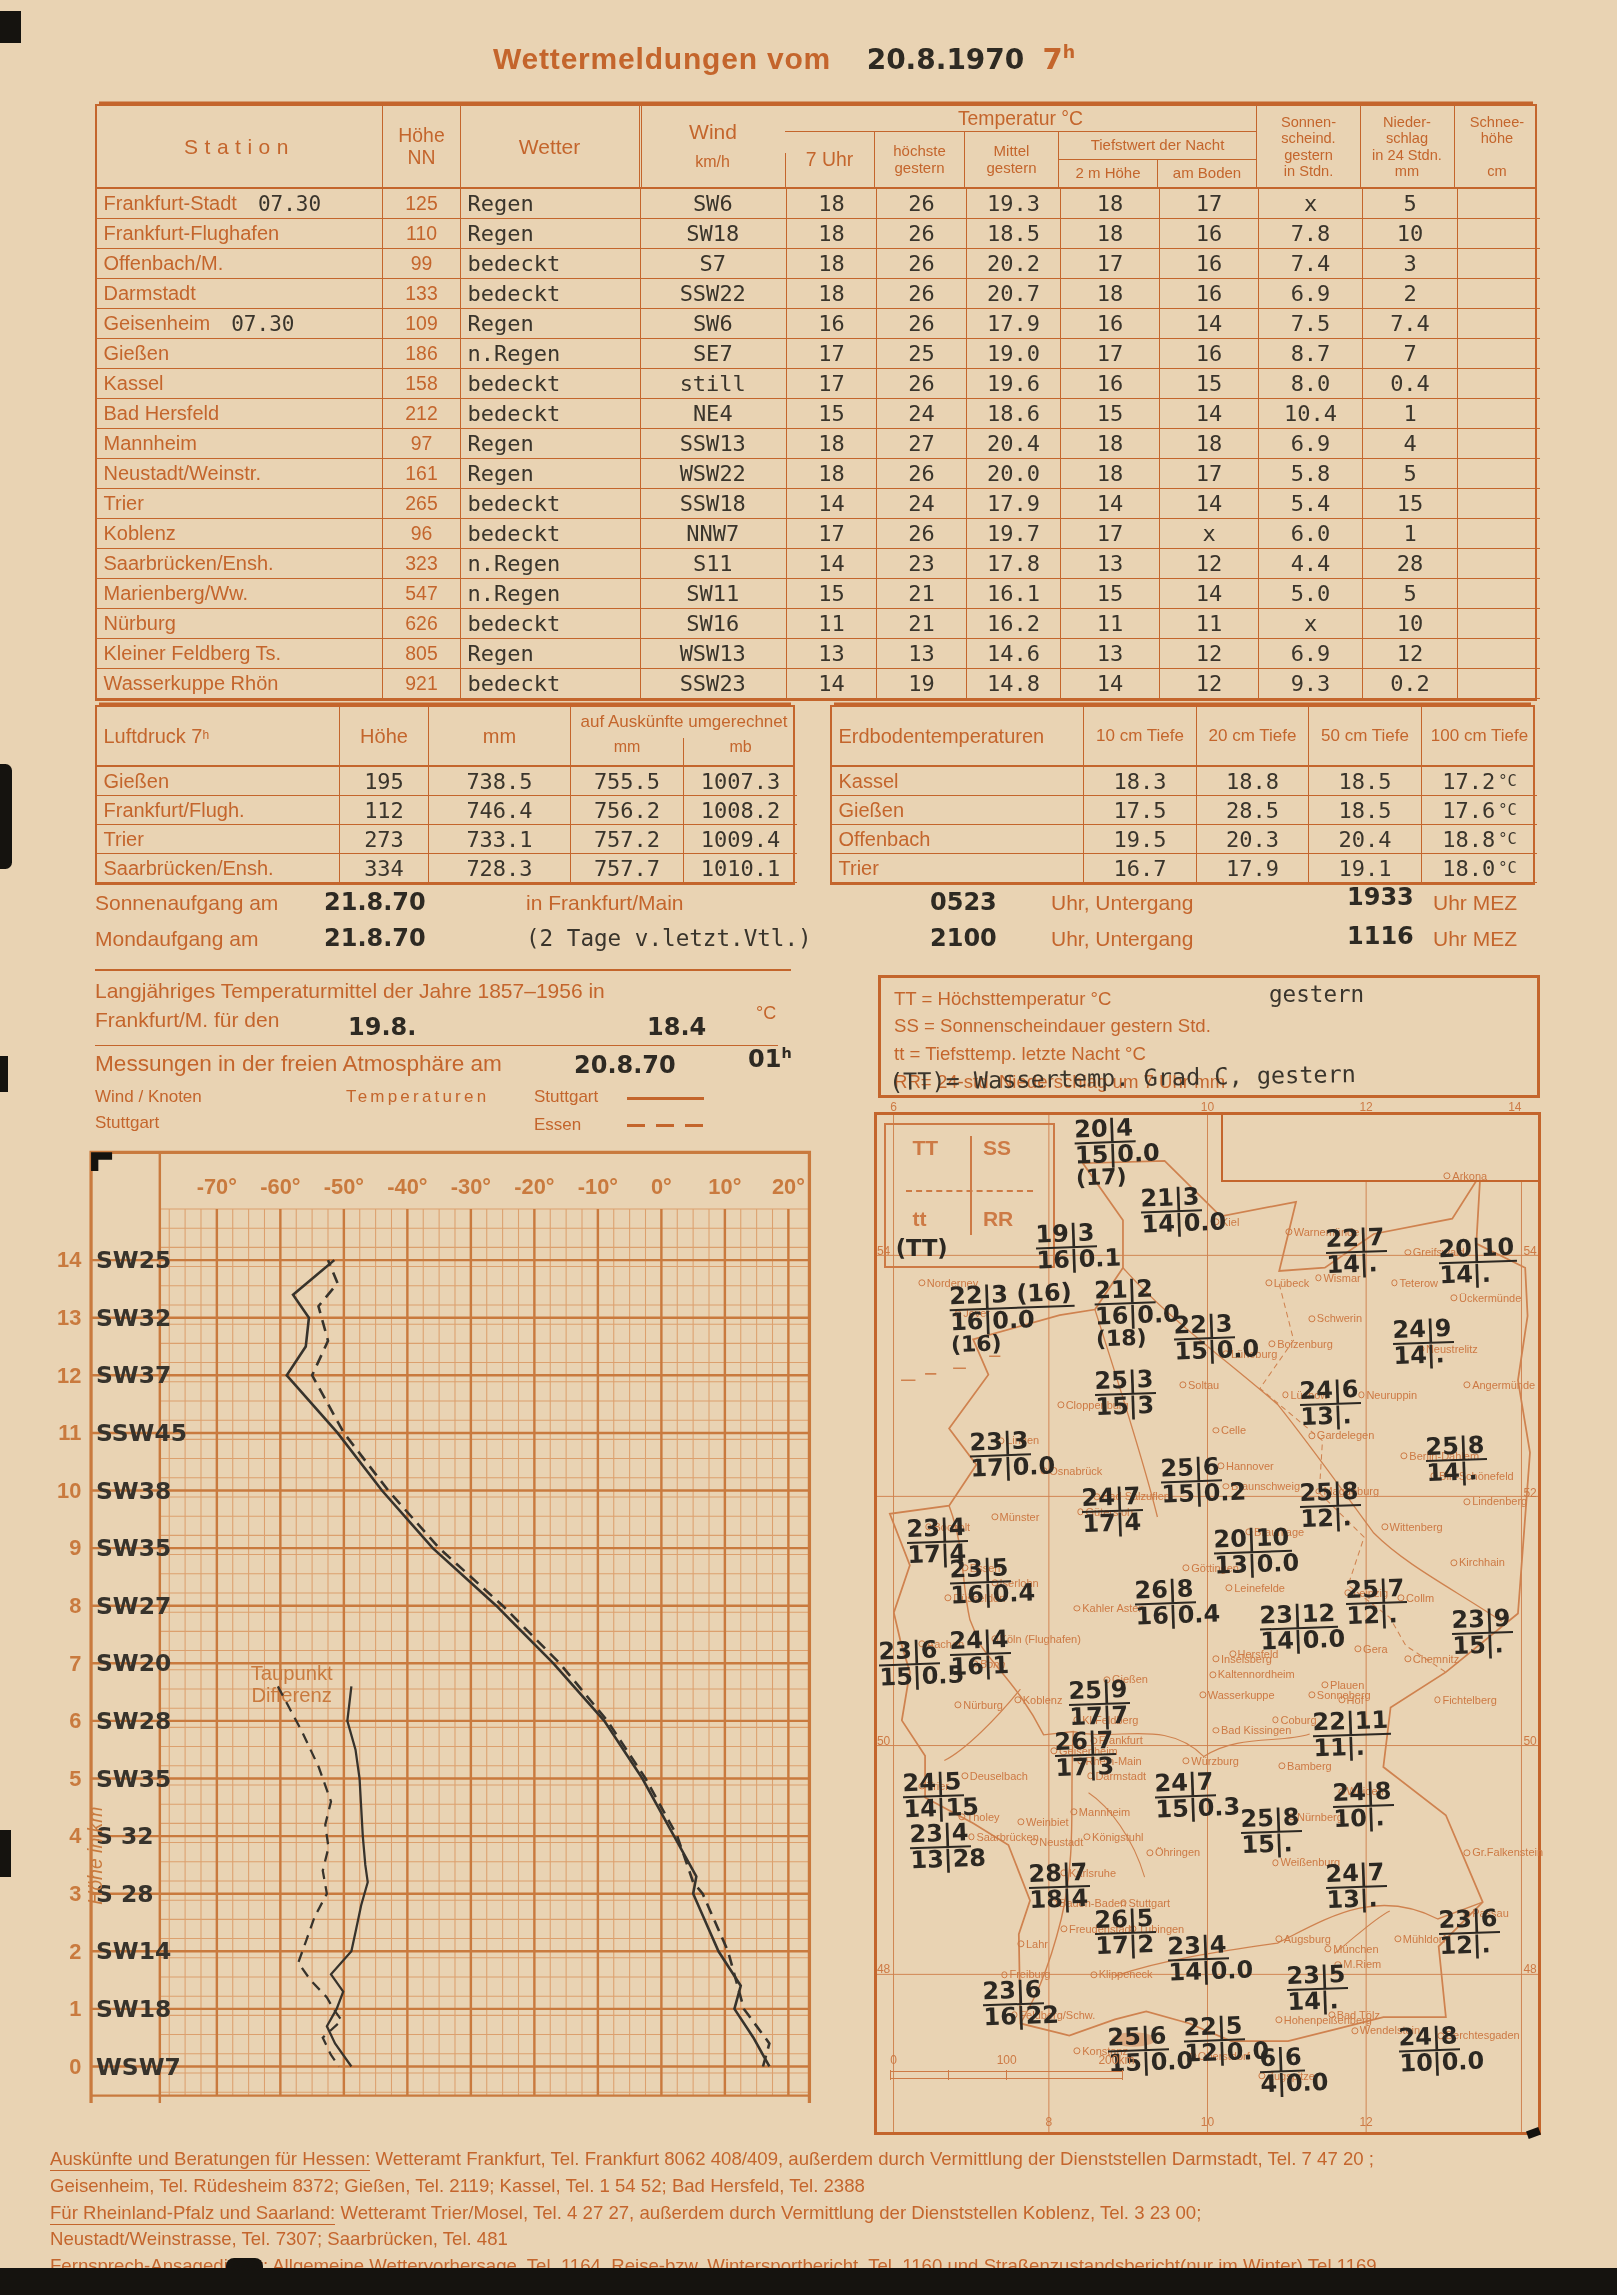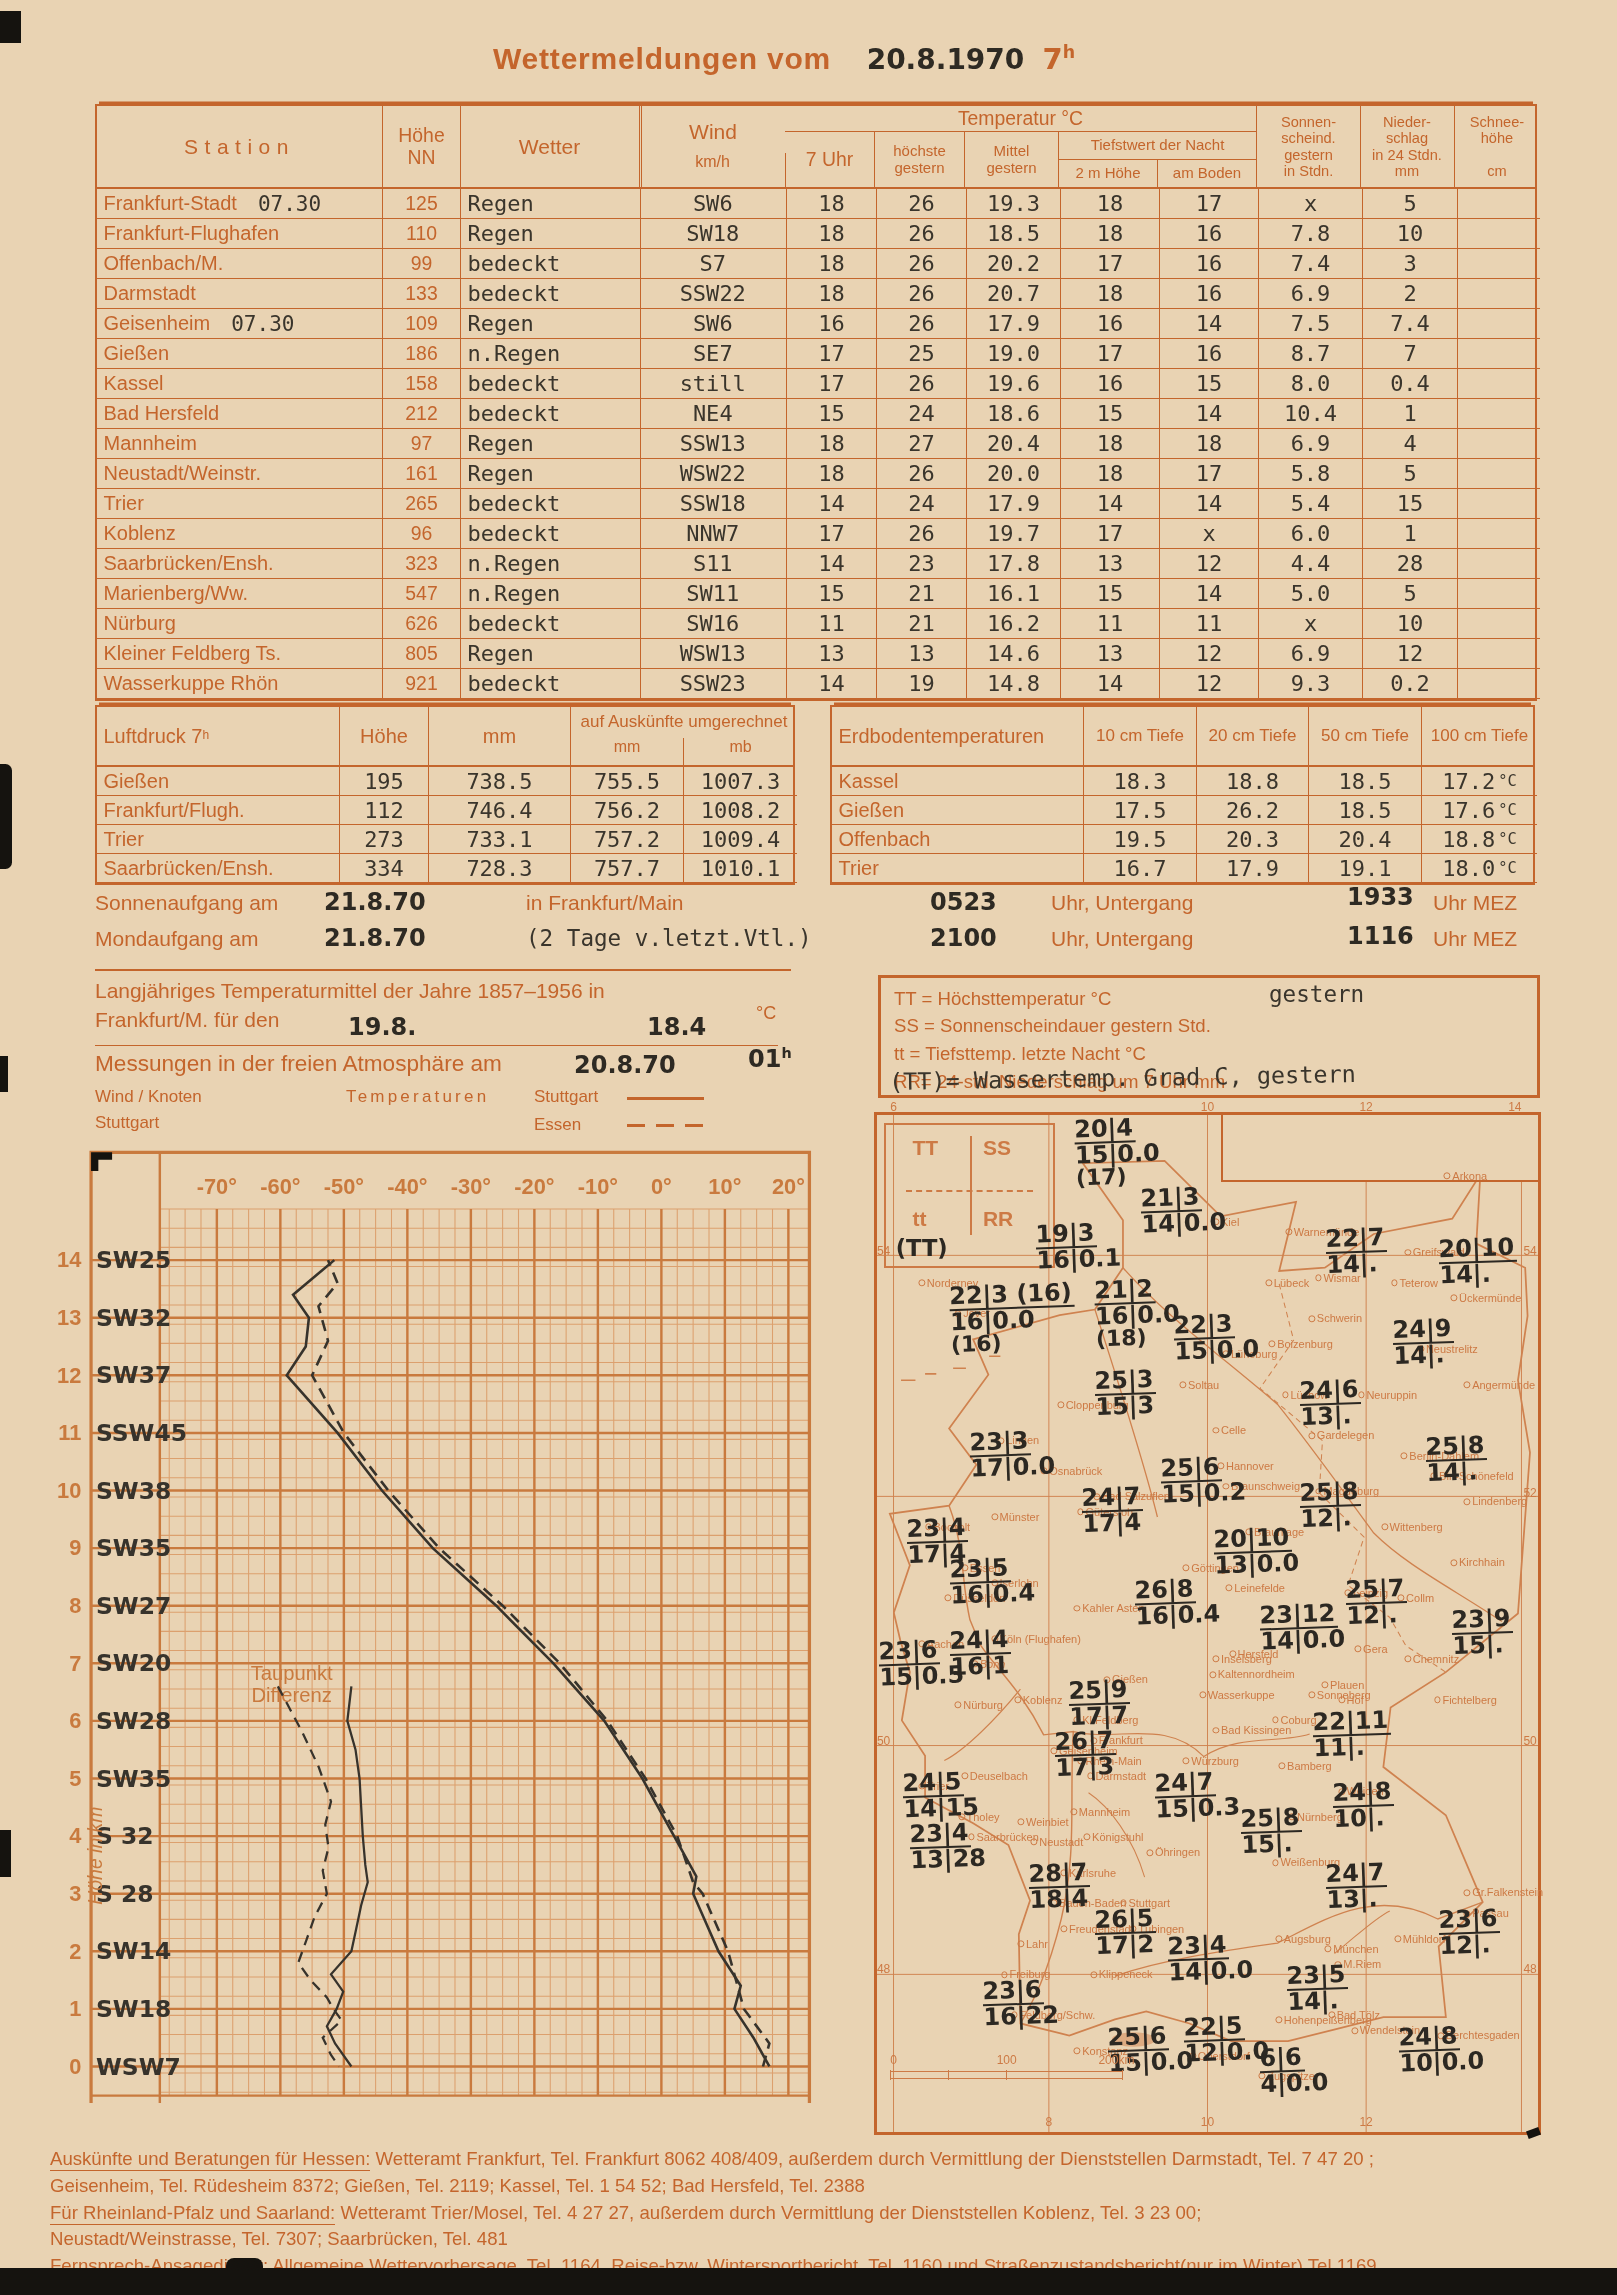--- a/index.html
+++ b/index.html
@@ -502,21 +502,21 @@
         <div class="strow" style="grid-template-columns: 252px 113px 112px 113px 115px;">
           <div class="stlabel">Kassel</div>
           <div class="typ tv">18.3</div>
           <div class="typ tv">18.8</div>
           <div class="typ tv">18.5</div>
           <div class="typ tv">17.2<span class="typ du">°C</span></div>
         </div>
         <div class="strow" style="grid-template-columns: 252px 113px 112px 113px 115px;">
           <div class="stlabel">Gießen</div>
           <div class="typ tv">17.5</div>
-          <div class="typ tv">26.2</div>
+          <div class="typ tv">28.5</div>
           <div class="typ tv">18.5</div>
           <div class="typ tv">17.6<span class="typ du">°C</span></div>
         </div>
         <div class="strow" style="grid-template-columns: 252px 113px 112px 113px 115px;">
           <div class="stlabel">Offenbach</div>
           <div class="typ tv">19.5</div>
           <div class="typ tv">20.3</div>
           <div class="typ tv">20.4</div>
           <div class="typ tv">18.8<span class="typ du">°C</span></div>
         </div>
@@ -872,21 +872,21 @@
         <div class="city" style="left: 13%; top: 65%;"><i></i><span>Deuselbach</span></div>
         <div class="city" style="left: 29.5%; top: 68.5%;"><i></i><span>Mannheim</span></div>
         <div class="city" style="left: 12.5%; top: 69%;"><i></i><span>Tholey</span></div>
         <div class="city" style="left: 21.5%; top: 69.5%;"><i></i><span>Weinbiet</span></div>
         <div class="city" style="left: 23.5%; top: 71.5%;"><i></i><span>Neustadt</span></div>
         <div class="city" style="left: 31.5%; top: 71%;"><i></i><span>Königstuhl</span></div>
         <div class="city" style="left: 14%; top: 71%;"><i></i><span>Saarbrücken</span></div>
         <div class="city" style="left: 41%; top: 72.5%;"><i></i><span>Öhringen</span></div>
         <div class="city" style="left: 62.5%; top: 69%;"><i></i><span>Nürnberg</span></div>
         <div class="city" style="left: 60%; top: 73.5%;"><i></i><span>Weißenburg</span></div>
-        <div class="city" style="left: 89%; top: 72.5%; margin-top: 40px;"><i></i><span>Gr.Falkenstein</span></div>
+        <div class="city" style="left: 89%; top: 72.5%;"><i></i><span>Gr.Falkenstein</span></div>
         <div class="city" style="left: 28%; top: 74.5%;"><i></i><span>Karlsruhe</span></div>
         <div class="city" style="left: 26.5%; top: 77.5%;"><i></i><span>Baden-Baden</span></div>
         <div class="city" style="left: 37%; top: 77.5%;"><i></i><span>Stuttgart</span></div>
         <div class="city" style="left: 28%; top: 80%;"><i></i><span>Freudenstadt</span></div>
         <div class="city" style="left: 38.5%; top: 80%;"><i></i><span>Tübingen</span></div>
         <div class="city" style="left: 21.5%; top: 81.5%;"><i></i><span>Lahr</span></div>
         <div class="city" style="left: 32.5%; top: 84.5%;"><i></i><span>Klippeneck</span></div>
         <div class="city" style="left: 19%; top: 84.5%;"><i></i><span>Freiburg</span></div>
         <div class="city" style="left: 20.5%; top: 88.5%;"><i></i><span>Feldberg/Schw.</span></div>
         <div class="city" style="left: 30%; top: 92%;"><i></i><span>Konstanz</span></div>

